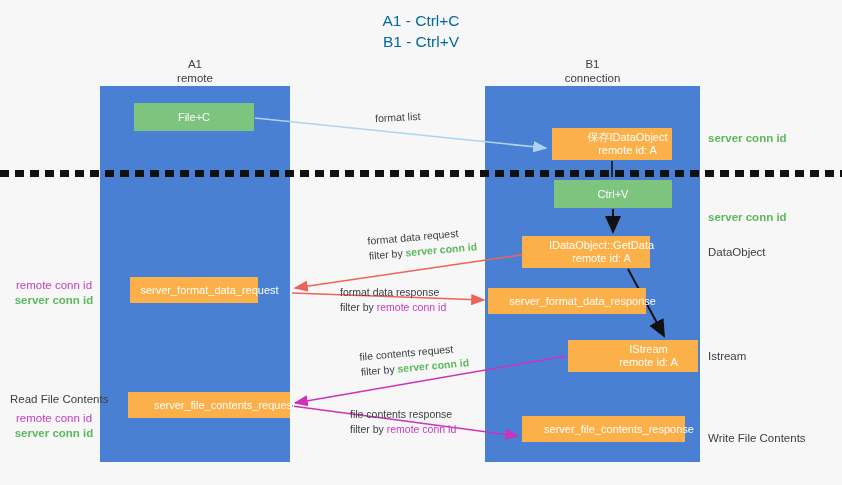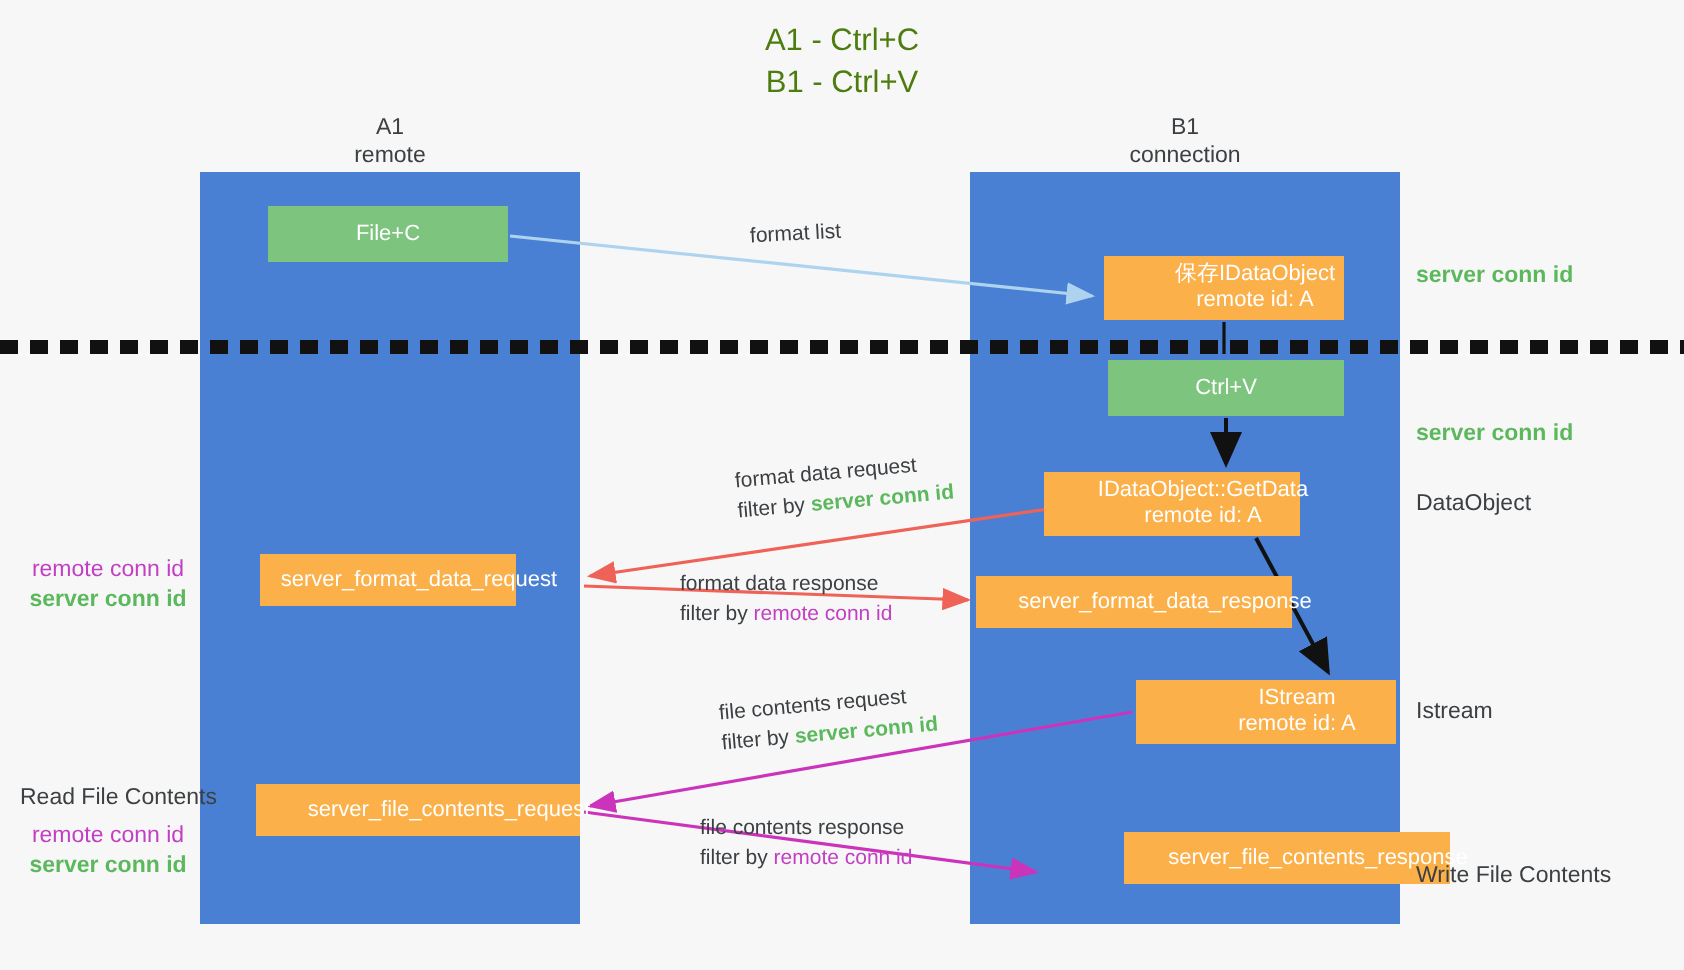--- a/index.html
+++ b/index.html
@@ -13,21 +13,21 @@
   }
   #stage{position:absolute;left:0;top:0;width:842px;height:485px;}
   .abs{position:absolute;}
 
   
   #title{
     left:0;top:10px;width:842px;
     text-align:center;
     font-size:15.5px;
     line-height:21px;
-    color:#4d7c0f;
+    color:#0369a1;
     white-space:pre-line;
   }
 
   
   .lane-head{
     text-align:center;
     font-size:11.5px;
     line-height:14px;
     color:#3c4043;
     white-space:pre-line;
@@ -62,21 +62,21 @@
   .node.orange{background:#fbb049;padding-left:35px;}
 
   #n-ctrlc{left:134px;top:103px;width:120px;height:28px;}
   #n-idataobject{left:552px;top:128px;width:120px;height:32px;}
   #n-ctrlv{left:554px;top:180px;width:118px;height:28px;}
   #n-getdata{left:522px;top:236px;width:128px;height:32px;}
   #n-fmt-req{left:130px;top:277px;width:128px;height:26px;text-align:right;}
   #n-fmt-resp{left:488px;top:288px;width:158px;height:26px;}
   #n-istream{left:568px;top:340px;width:130px;height:32px;}
   #n-file-req{left:128px;top:392px;width:162px;height:26px;}
-  #n-file-resp{left:522px;top:416px;width:163px;height:26px;margin-left:40px;}
+  #n-file-resp{left:522px;top:416px;width:163px;height:26px;}
 
   
   .side-label{font-size:11.5px;line-height:15px;}
   .green-txt{color:#5cb85c;font-weight:bold;}
   .magenta-txt{color:#c23ec2;font-weight:normal;}
   .plain-txt{color:#3c4043;}
 
   #lbl-server-conn-1{left:708px;top:131px;}
   #lbl-server-conn-2{left:708px;top:210px;}
   #lbl-dataobject{left:708px;top:245px;}

